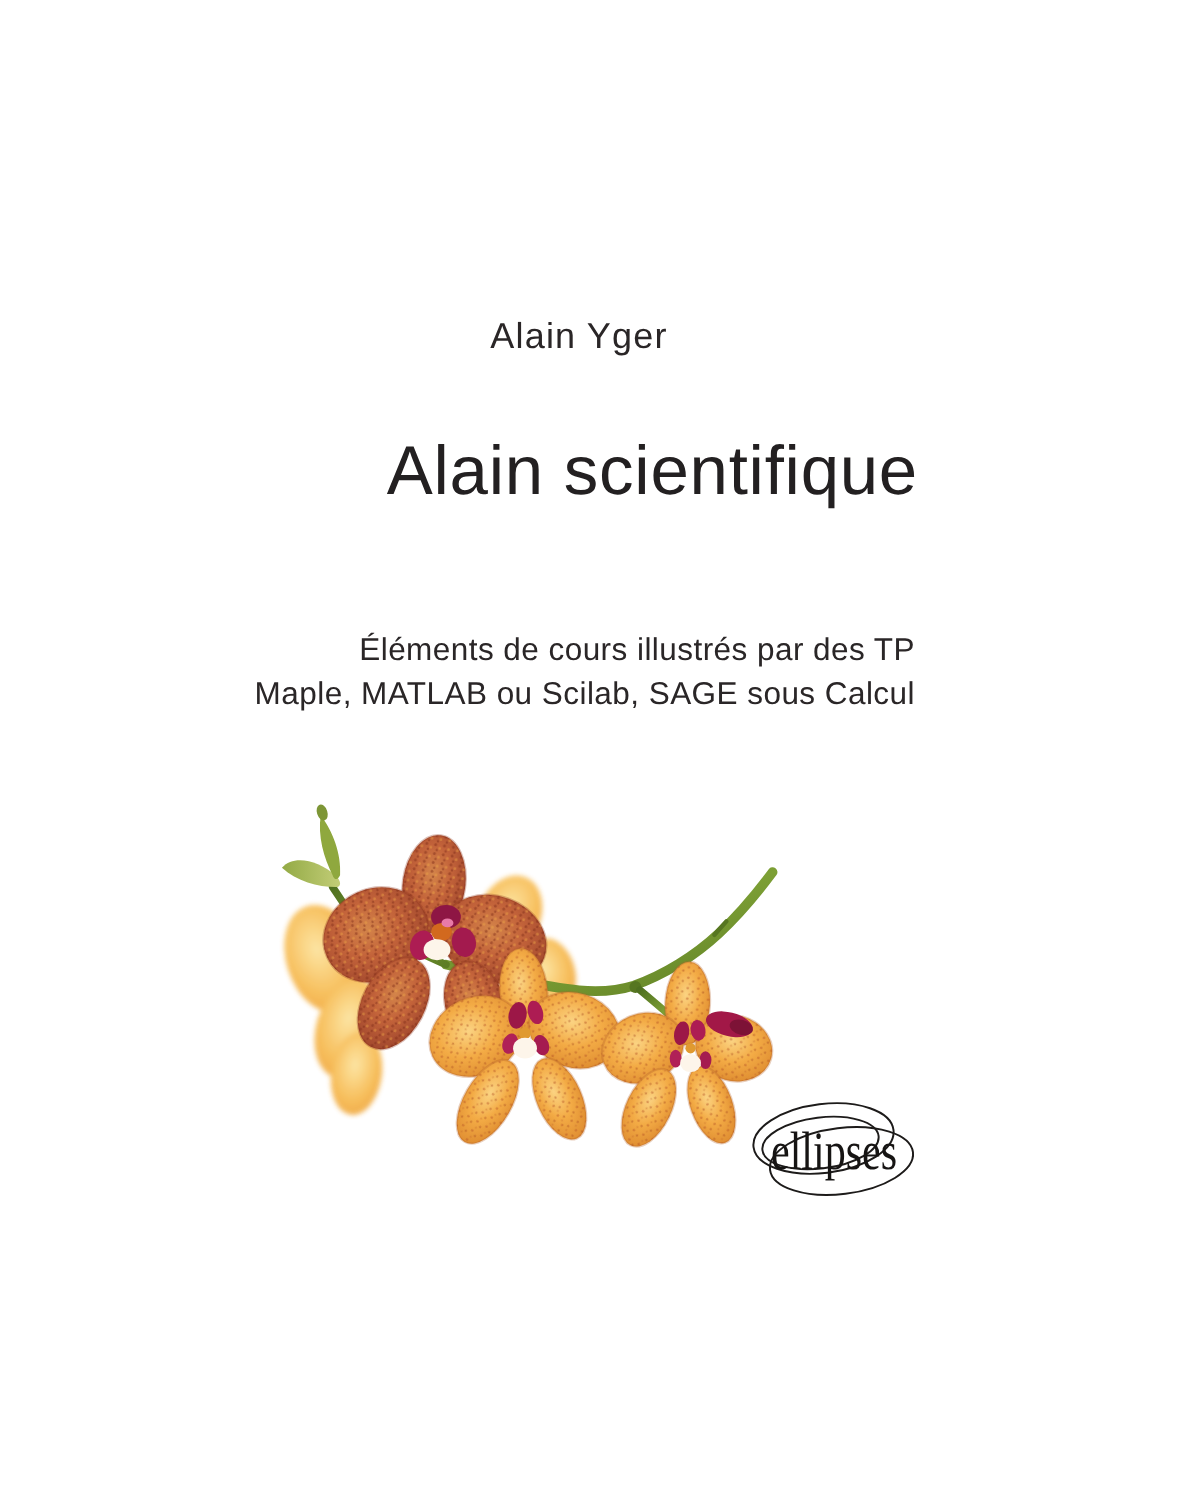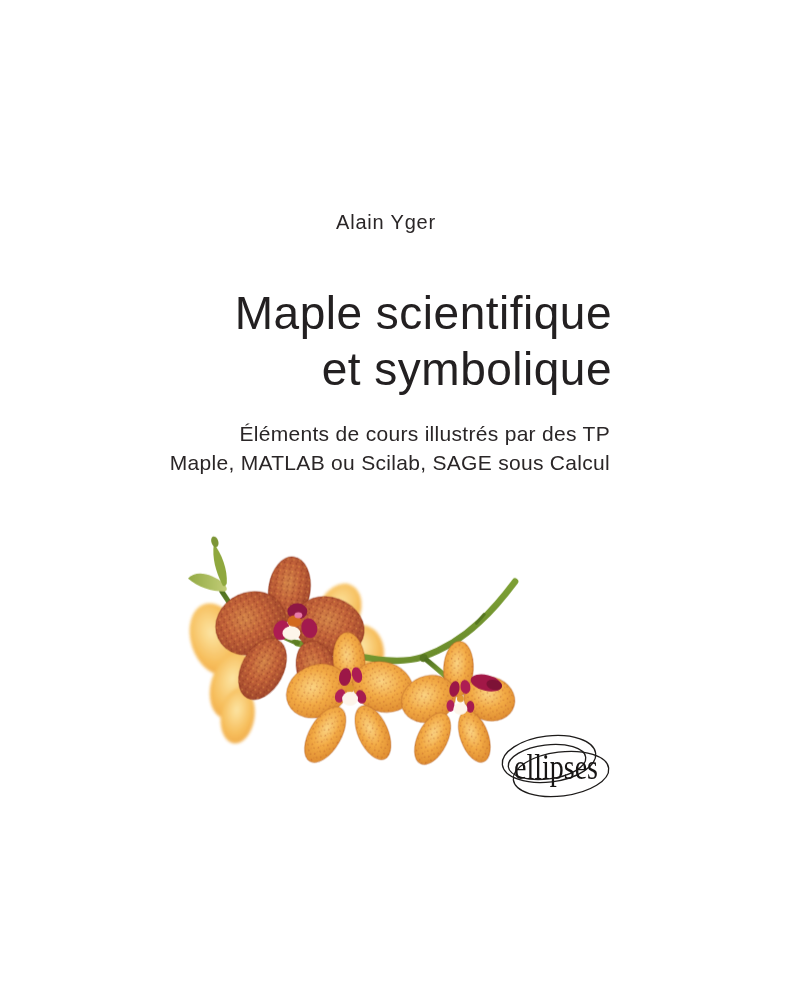--- a/index.html
+++ b/index.html
@@ -3,21 +3,21 @@
 <meta charset="utf-8">
 <style>
   html,body{margin:0;padding:0;}
   body{
     width:800px;height:1008px;background:#ffffff;position:relative;
     overflow:hidden;font-family:"Liberation Sans", sans-serif;color:#232020;
   }
   .cover{position:absolute;inset:0;}
   .author{
     position:absolute;top:211px;left:0;width:772px;text-align:center;
-    font-size:20px;letter-spacing:0.8px;color:#2a2627;
+    font-size:24px;letter-spacing:0.8px;color:#2a2627;
   }
   .title{
     position:absolute;top:285px;right:188px;text-align:right;
     font-size:46px;line-height:56px;letter-spacing:0.5px;color:#232021;
     font-weight:400;white-space:nowrap;
   }
   .title span{display:block;}
   .subtitle{
     position:absolute;top:420px;right:190px;text-align:right;
     font-size:21px;line-height:28.5px;letter-spacing:0.3px;color:#2a2627;
@@ -28,22 +28,21 @@
   .logo{position:absolute;left:497px;top:729px;width:120px;height:76px;}
 </style>
 </head>
 <body>
 
 <div class="cover">
 
   <div class="author">Alain Yger</div>
 
   <div class="title">
-    <span>Maple scientifique</span>
-    <span>et symbolique</span>
+    <span>Alain scientifique</span>
   </div>
 
   <div class="subtitle">
     <span>Éléments de cours illustrés par des TP</span>
     <span>Maple, MATLAB ou Scilab, SAGE sous Calcul</span>
   </div>
 
   <svg class="flower" viewBox="0 0 350 256" aria-hidden="true">
     <defs>
       <radialGradient id="gOr" cx="45%" cy="40%" r="65%">

